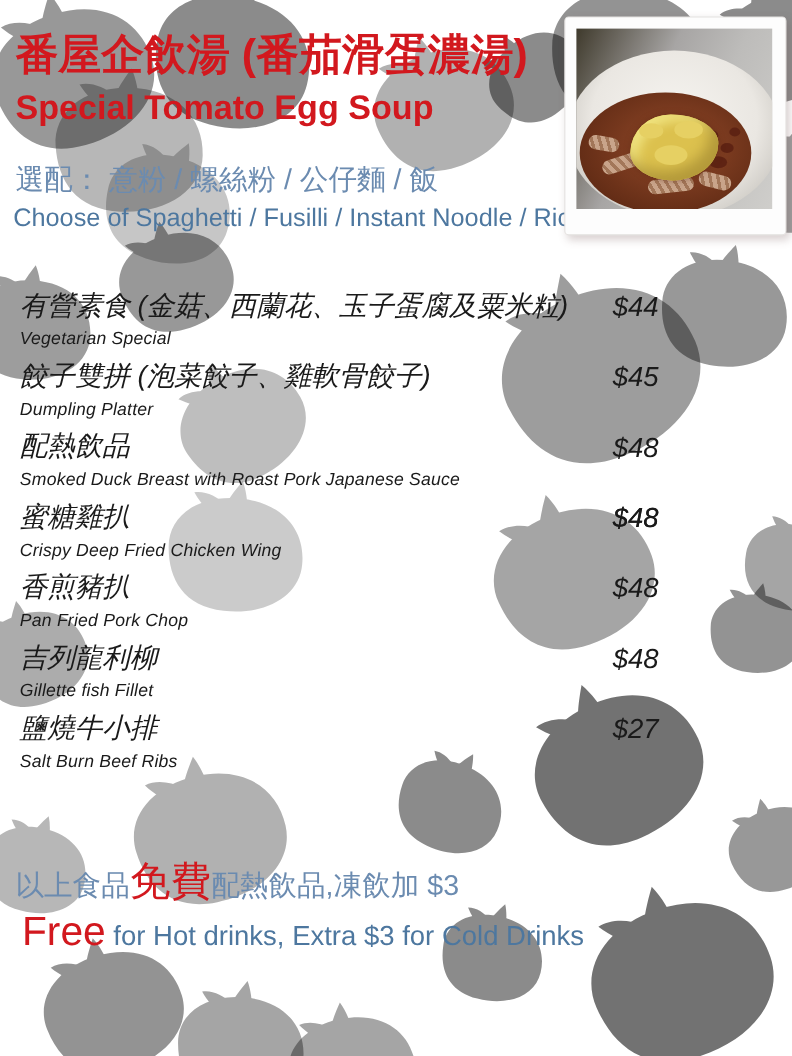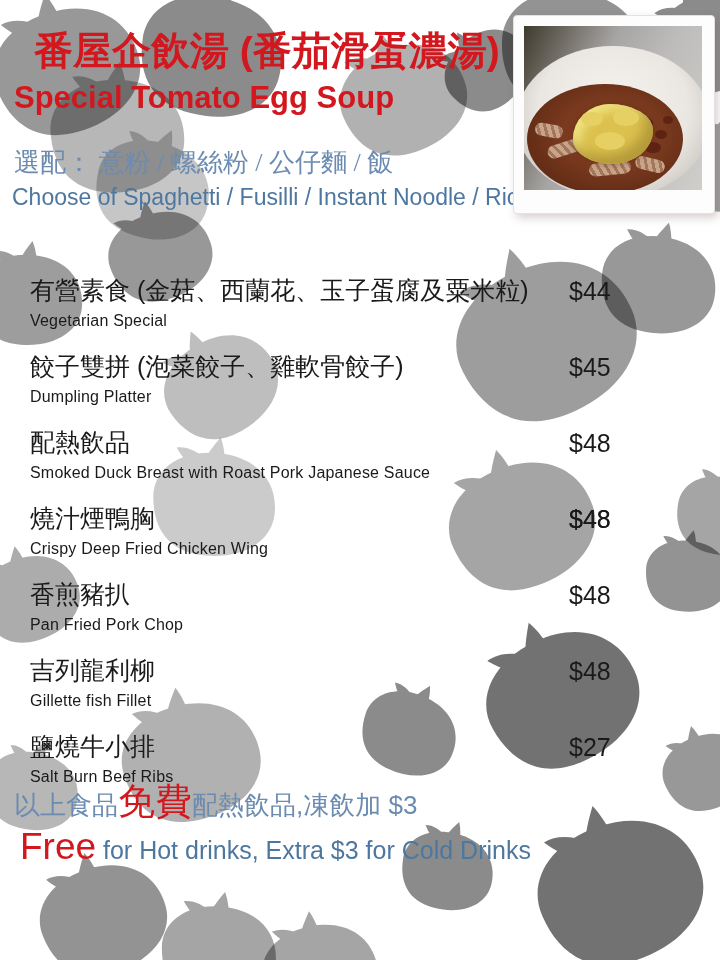--- a/index.html
+++ b/index.html
@@ -9,29 +9,29 @@
     font-family:"Liberation Sans","DejaVu Sans",sans-serif;
     color:#1a1a1a;
   }
   
   #watermarks{position:absolute;inset:0;z-index:0;pointer-events:none;}
   .tomato{position:absolute;overflow:visible;}
   
   #content{position:absolute;inset:0;z-index:1;}
   .title-zh{
     position:absolute;left:14px;top:28px;width:500px;
-    font-size:39px;font-weight:bold;color:var(--red,#d2181e);line-height:46px;white-space:nowrap;margin-left:20px;
+    font-size:39px;font-weight:bold;color:var(--red,#d2181e);line-height:46px;white-space:nowrap;
   }
   .title-en{
     position:absolute;left:14px;top:80px;width:500px;
     font-size:31px;font-weight:bold;color:var(--red,#d2181e);line-height:36px;
   }
   .options-zh{
     position:absolute;left:14px;top:147px;width:500px;
-    font-size:26px;color:#6b8bb0;line-height:32px;white-space:nowrap;font-family:Liberation Serif, serif;
+    font-size:26px;color:#6b8bb0;line-height:32px;white-space:nowrap;
   }
   .options-en{
     position:absolute;left:12px;top:183px;width:520px;
     font-size:23px;color:var(--blue,#4d779f);line-height:28px;white-space:nowrap;
   }
   
   .photo-frame{
     position:absolute;left:513px;top:15px;width:200px;height:197px;
     background:#fdfdfd;border:1px solid #e4e2e0;border-radius:4px;
     box-shadow:3px 4px 8px rgba(120,90,90,.28);
@@ -54,21 +54,21 @@
     background:repeating-linear-gradient(65deg,#d2b096 0 4px,#a87e60 4px 7px);
   }
   .egg{
     position:absolute;left:46px;top:20px;width:80px;height:60px;background:#dcc14e;
     border-radius:46% 54% 52% 48% / 58% 44% 56% 42%;
     box-shadow:inset -8px -9px 12px #b49a3a,inset 7px 6px 10px #efe27e,0 0 6px rgba(90,40,20,.5);
   }
   .egg-lump{position:absolute;background:#e6d063;border-radius:50%;}
   
   #menu-list{position:absolute;left:14px;top:258px;width:660px;}
-  .menu-item{margin:16px;}
+  .menu-item{margin:4px;font-style:italic;}
   .line-zh{position:relative;font-size:25px;line-height:33px;white-space:nowrap;}
   .line-zh .price{position:absolute;left:539px;top:1px;font-size:25px;}
   .line-en{font-size:16px;line-height:27px;white-space:nowrap;letter-spacing:.2px;}
   
   .note-zh{
     position:absolute;left:14px;top:780px;width:680px;font-size:26px;line-height:44px;
     color:#6b8bb0;white-space:nowrap;
   }
   .note-zh .free-zh{font-size:37px;color:var(--red,#d2181e);}
   .note-en{
@@ -218,21 +218,21 @@
         <div class="line-en">Dumpling Platter</div>
       </div>
       <div class="menu-item">
         <div class="line-zh"><span>配熱飲品</span><span class="price">$48</span></div>
         <div class="line-en">Smoked Duck Breast with Roast Pork Japanese Sauce</div>
       </div>
       <div class="menu-item">
         <div class="line-zh"><span class="price">$48</span></div>
       </div>
       <div class="menu-item">
-        <div class="line-zh"><span>燒汁煙鴨胸</span><span class="price">$48</span></div>
+        <div class="line-zh"><span>蜜糖雞扒</span><span class="price">$48</span></div>
         <div class="line-en">Crispy Deep Fried Chicken Wing</div>
       </div>
       <div class="menu-item">
         <div class="line-zh"><span>香煎豬扒</span><span class="price">$48</span></div>
         <div class="line-en">Pan Fried Pork Chop</div>
       </div>
       <div class="menu-item">
         <div class="line-zh"><span>吉列龍利柳</span><span class="price">$48</span></div>
         <div class="line-en">Gillette fish Fillet</div>
       </div>

